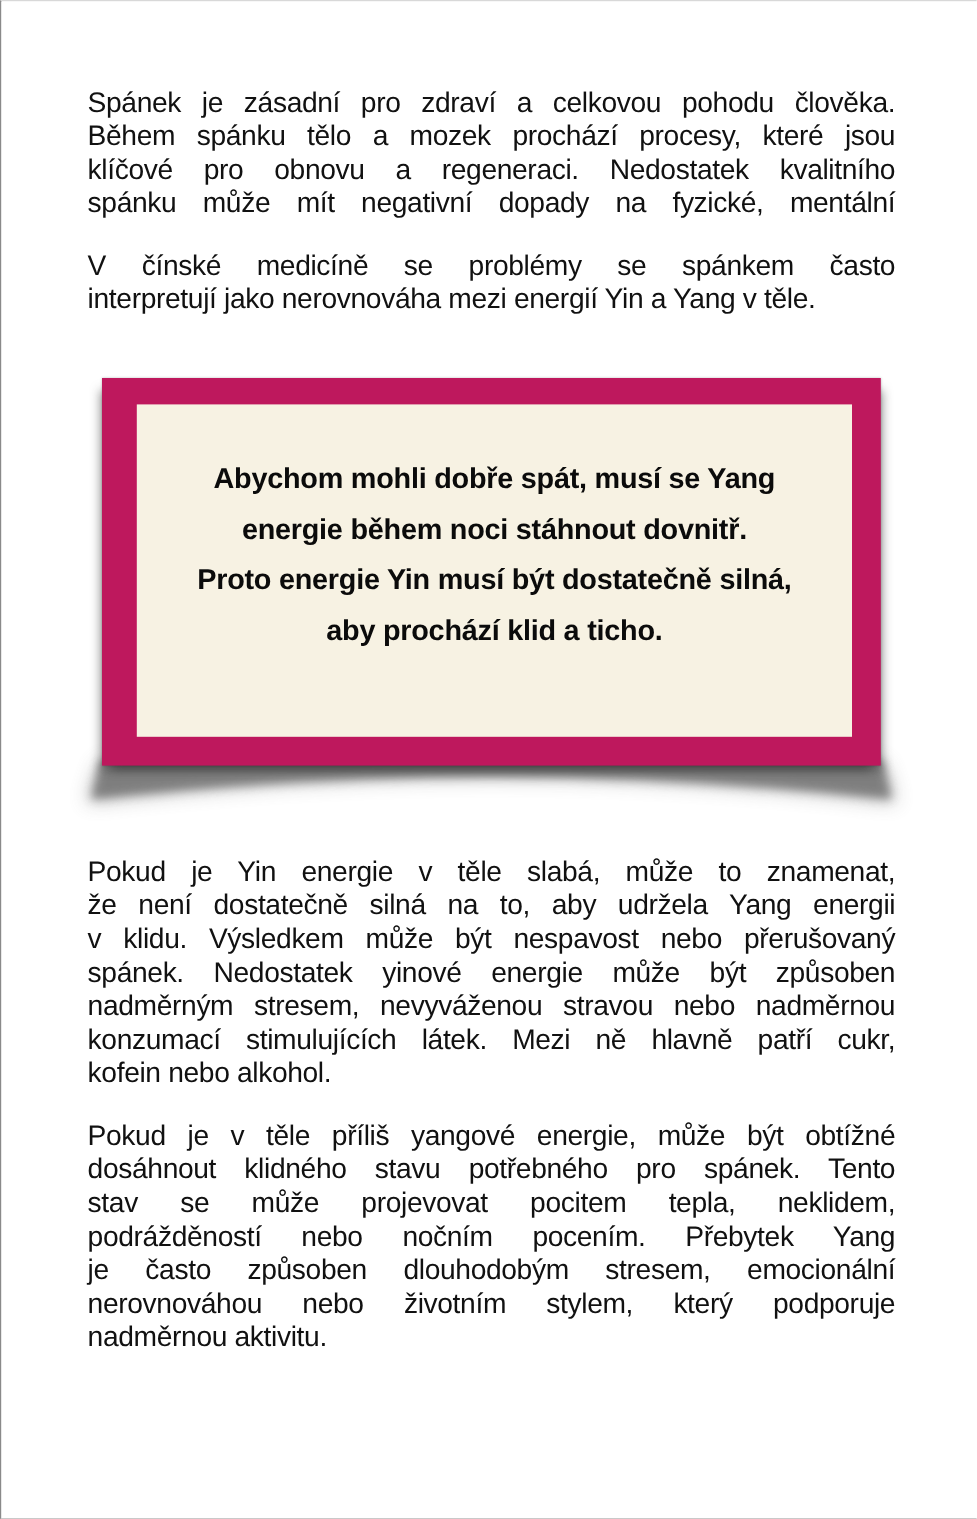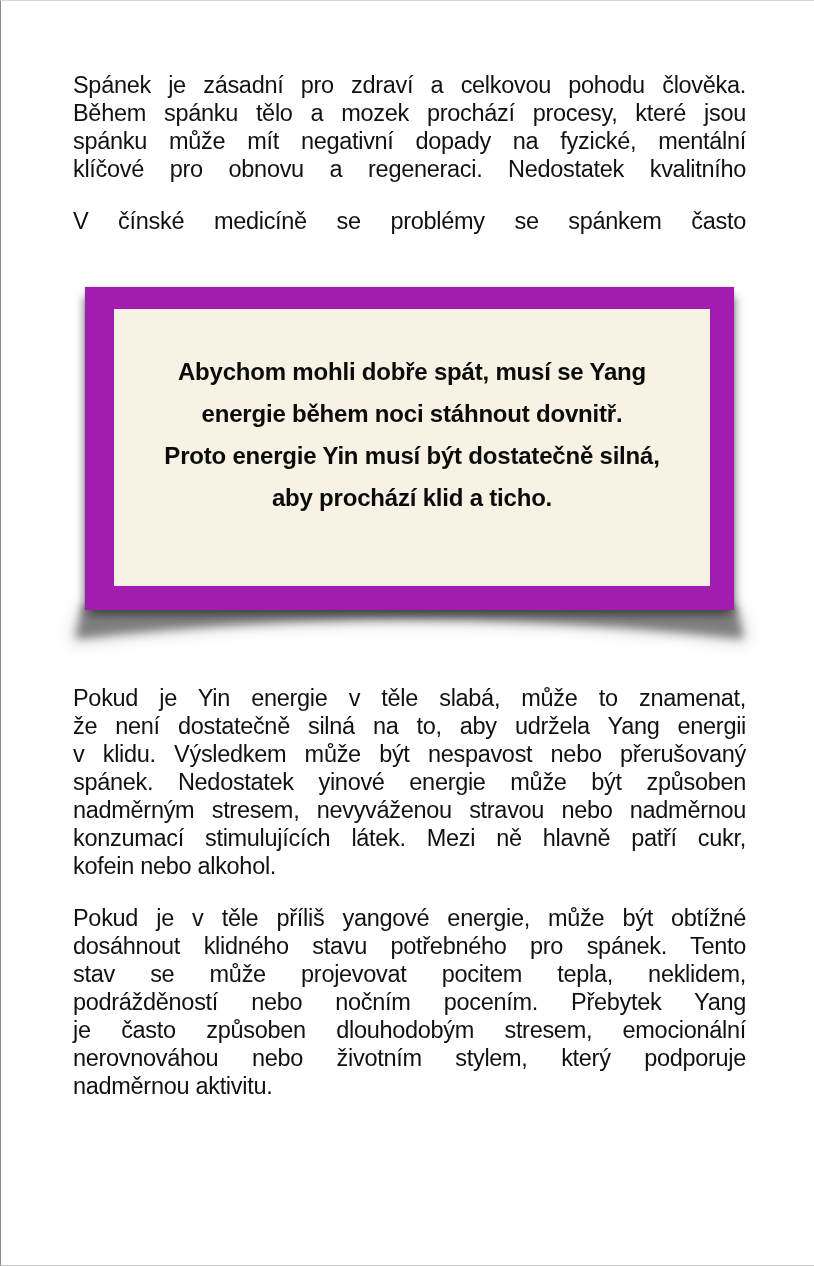--- a/index.html
+++ b/index.html
@@ -92,30 +92,31 @@
 </style>
 </head>
 <body>
 
 <div class="page" style="background: rgb(255, 255, 255); color: rgb(17, 17, 17); border-left-color: rgb(138, 138, 138); border-top-color: rgb(216, 216, 216); border-bottom-color: rgb(201, 201, 201);">
   <div class="content">
 
     <div class="para">
         <div class="jline">Spánek je zásadní pro zdraví a celkovou pohodu člověka.</div>
         <div class="jline">Během spánku tělo a mozek prochází procesy, které jsou</div>
+        <div class="jline">klíčové pro obnovu a regeneraci. Nedostatek kvalitního</div>
         <div class="jline">spánku může mít negativní dopady na fyzické, mentální</div>
-        <div class="jline">klíčové pro obnovu a regeneraci. Nedostatek kvalitního</div>
       </div>
 
     <div class="para">
         <div class="jline">V čínské medicíně se problémy se spánkem často</div>
+        <div class="jline last">interpretují jako nerovnováha mezi energií Yin a Yang v těle.</div>
       </div>
 
     <div class="card-wrap">
-      <div class="card" style="background: #a21caf;">
+      <div class="card" style="background: #be185d;">
         <div class="card-inner" style="background: rgb(247, 242, 227);">
             <div class="qline">Abychom mohli dobře spát, musí se Yang</div>
             <div class="qline">energie během noci stáhnout dovnitř.</div>
             <div class="qline">Proto energie Yin musí být dostatečně silná,</div>
             <div class="qline">aby prochází klid a ticho.</div>
           </div>
       </div>
       <svg class="card-shadow" viewBox="0 0 681 46" preserveAspectRatio="none">
         <defs>
           <filter id="blurA" x="-20%" y="-60%" width="140%" height="260%">

